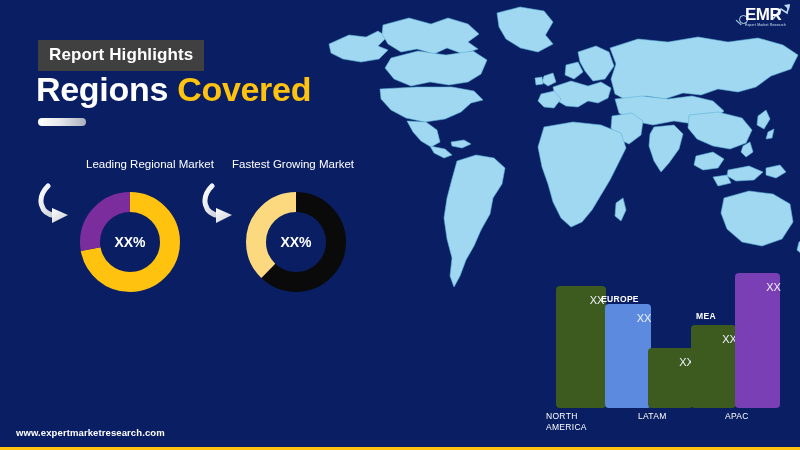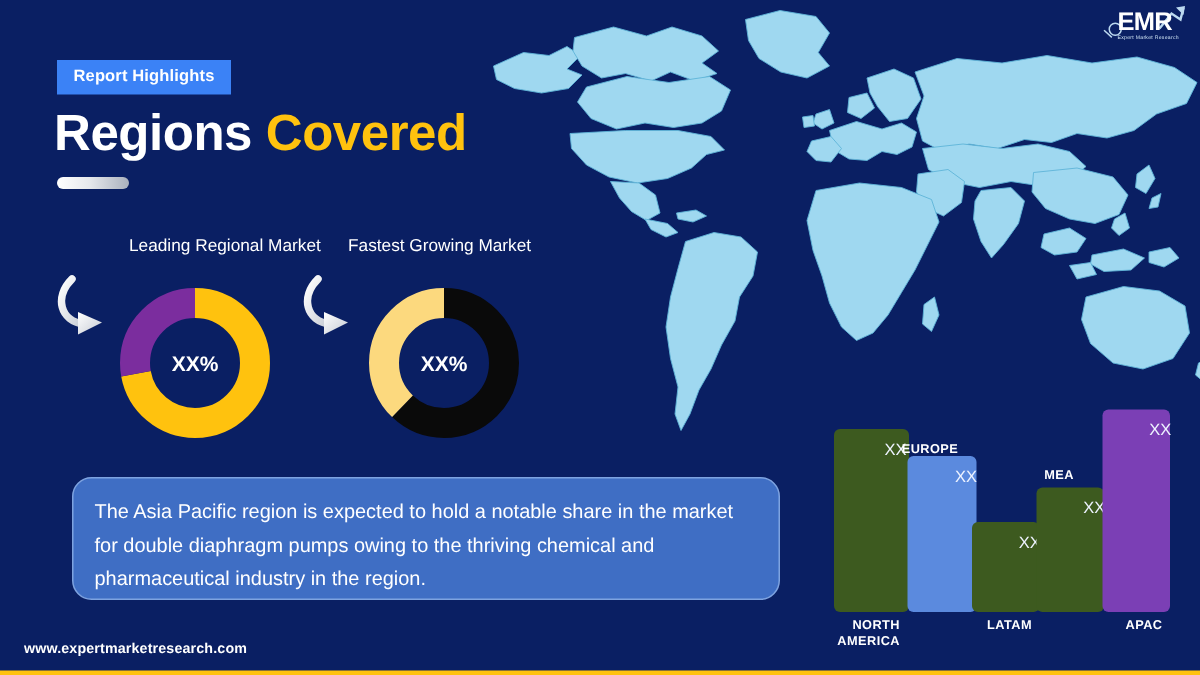--- a/index.html
+++ b/index.html
@@ -26,22 +26,22 @@
     position:absolute;left:13px;top:21px;
     font-size:3.4px;color:#cfe4f5;letter-spacing:0.2px;white-space:nowrap;
   }
   #logo .emr-arrow{position:absolute;right:3px;top:1px;}
   #logo .emr-dot{position:absolute;left:7px;top:13px;width:7px;height:7px;border:1.4px solid #bcd9f0;border-radius:50%;}
   #logo .emr-dotline{position:absolute;left:3px;top:20px;width:7px;height:1.4px;background:#bcd9f0;transform:rotate(42deg);}
 
   
   #badge{
     position:absolute;left:38px;top:40px;
-    background:#3b82f6;color:#ffffff;
-    font-size:11px;font-weight:bold;
+    background:#404040;color:#ffffff;
+    font-size:17px;font-weight:bold;
     padding:5px 11px 6px 11px;
     letter-spacing:0.1px;
   }
   #page-title{
     position:absolute;left:36px;top:70px;
     font-size:34px;font-weight:bold;color:#ffffff;
     letter-spacing:-0.3px;white-space:nowrap;
   }
   #page-title .accent{color:#FFC20E;}
   #title-rule{
@@ -74,22 +74,22 @@
   }
 
   
   #bars{position:absolute;left:548px;top:278px;width:250px;height:150px;}
   .bar{position:absolute;border-radius:4px;padding-left:16px;}
   .bar-val{
     position:absolute;width:100%;text-align:center;top:8px;
     color:#eef3ff;font-size:11px;
   }
   .bar-label{
-    position:absolute;color:#ffffff;font-size:8.5px;font-weight:bold;
-    letter-spacing:0.3px;text-align:right;line-height:11px;white-space:pre-line;
+    position:absolute;color:#ffffff;font-size:8.5px;font-weight:normal;
+    letter-spacing:0.3px;text-align:left;line-height:11px;white-space:pre-line;
   }
   .bar-toplabel{
     position:absolute;color:#ffffff;font-size:8.5px;font-weight:bold;
     letter-spacing:0.3px;text-align:center;white-space:nowrap;
   }
 
   
   #footer-url{
     position:absolute;left:16px;bottom:12px;
     color:#ffffff;font-size:9.5px;font-weight:bold;letter-spacing:0.1px;
@@ -215,23 +215,20 @@
     </svg>
     <svg class="donut-svg" style="left:42px;top:32px;" width="104" height="104" viewBox="0 0 104 104">
 
       <circle cx="52" cy="52" r="40" fill="none" stroke="#0a0a0a" stroke-width="20" stroke-dasharray="156 95" transform="rotate(-90 52 52)"></circle>
 
       <circle cx="52" cy="52" r="40" fill="none" stroke="#FCD97E" stroke-width="20" stroke-dasharray="95 156" stroke-dashoffset="-156" transform="rotate(-90 52 52)"></circle>
     </svg>
     <div class="donut-center" style="left:42px;top:76px;width:104px;">XX%</div>
   </div>
 
-  <div id="callout">
-    <p>The Asia Pacific region is expected to hold a notable share in the market for double diaphragm pumps owing to the thriving chemical and pharmaceutical industry in the region.</p>
-  </div>
 
   <div id="bars">
 
     <div class="bar" style="left:8px;width:34px;height:122px;top:8px;background:#3d5a1f;">
       <div class="bar-val">XX</div>
     </div>
     <div class="bar-label" style="left:-2px;width:54px;top:133px;">NORTH
 AMERICA</div>
 
     <div class="bar" style="left:57px;width:30px;height:104px;top:26px;background:#5b8ade;">

